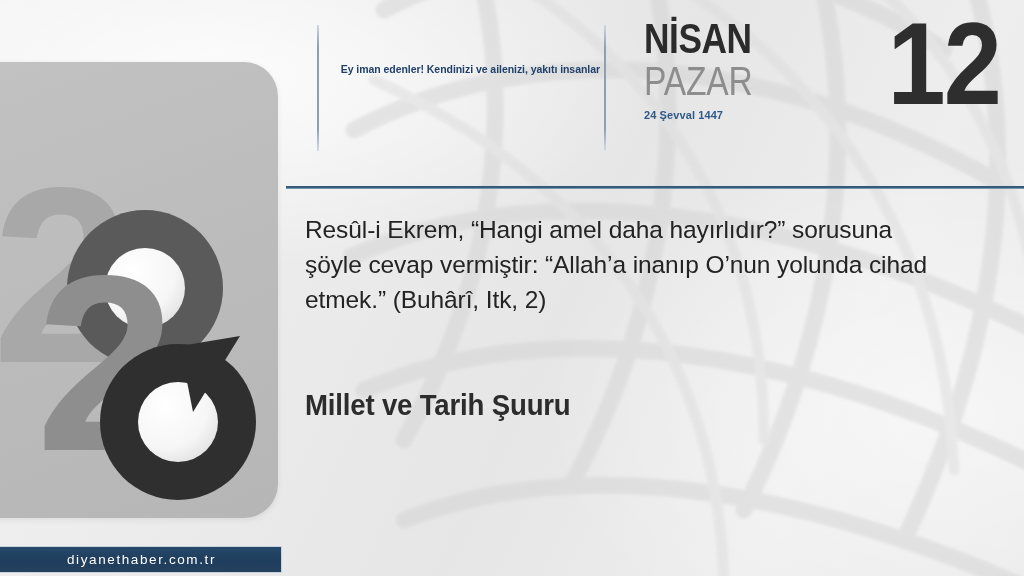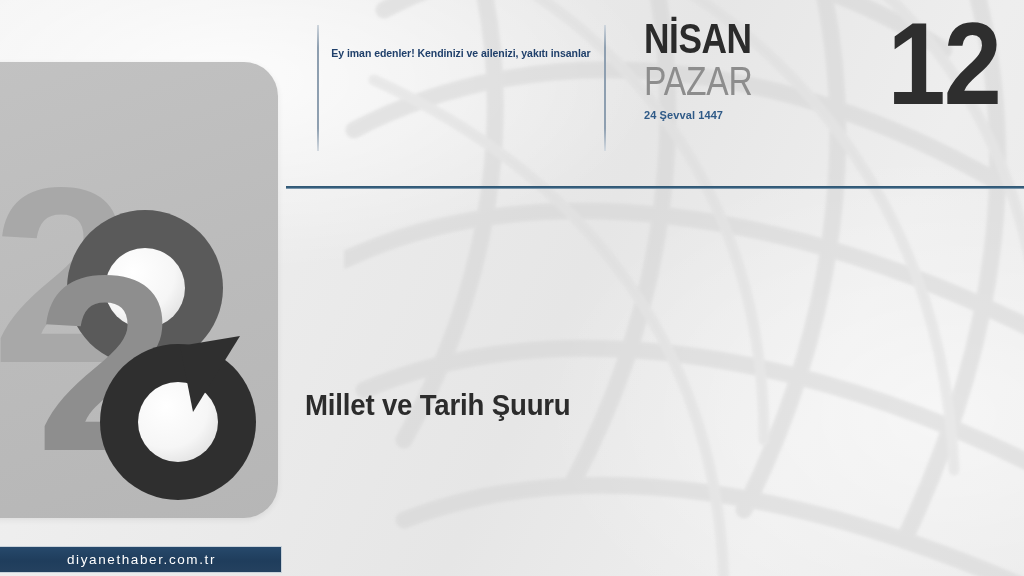--- a/index.html
+++ b/index.html
@@ -83,23 +83,23 @@
     top: 186px;
     right: 0;
     height: 3px;
     background: linear-gradient(to bottom, #2e5572 0%, #38607e 55%, #9fb4c4 100%);
   }
 
   
   .verse {
     position: absolute;
     left: 322px;
-    top: 42px;
+    top: 58px;
     width: 278px;
-    text-align: center;
+    text-align: right;
     color: #20406b;
     font-size: 10.5px;
     font-weight: bold;
     line-height: 2.25;
     letter-spacing: -0.05px;
   }
 
   
   .date-block {
     position: absolute;
@@ -270,20 +270,21 @@
   </div>
 
   <div class="date-block">
     <div class="month">NİSAN</div>
     <div class="weekday">PAZAR</div>
     <div class="hijri">24 Şevval 1447</div>
   </div>
 
   <div class="day-number">12</div>
 
+  <div class="hadith">Resûl-i Ekrem, “Hangi amel daha hayırlıdır?” sorusuna şöyle cevap vermiştir: “Allah’a inanıp O’nun yolunda cihad etmek.” (Buhârî, Itk, 2)</div>
 
   <div class="subject">Millet ve Tarih Şuuru</div>
 
   <div class="footer-bar">
     <span class="footer-url">diyanethaber.com.tr</span>
   </div>
 
 </div>
 
 </body></html>

